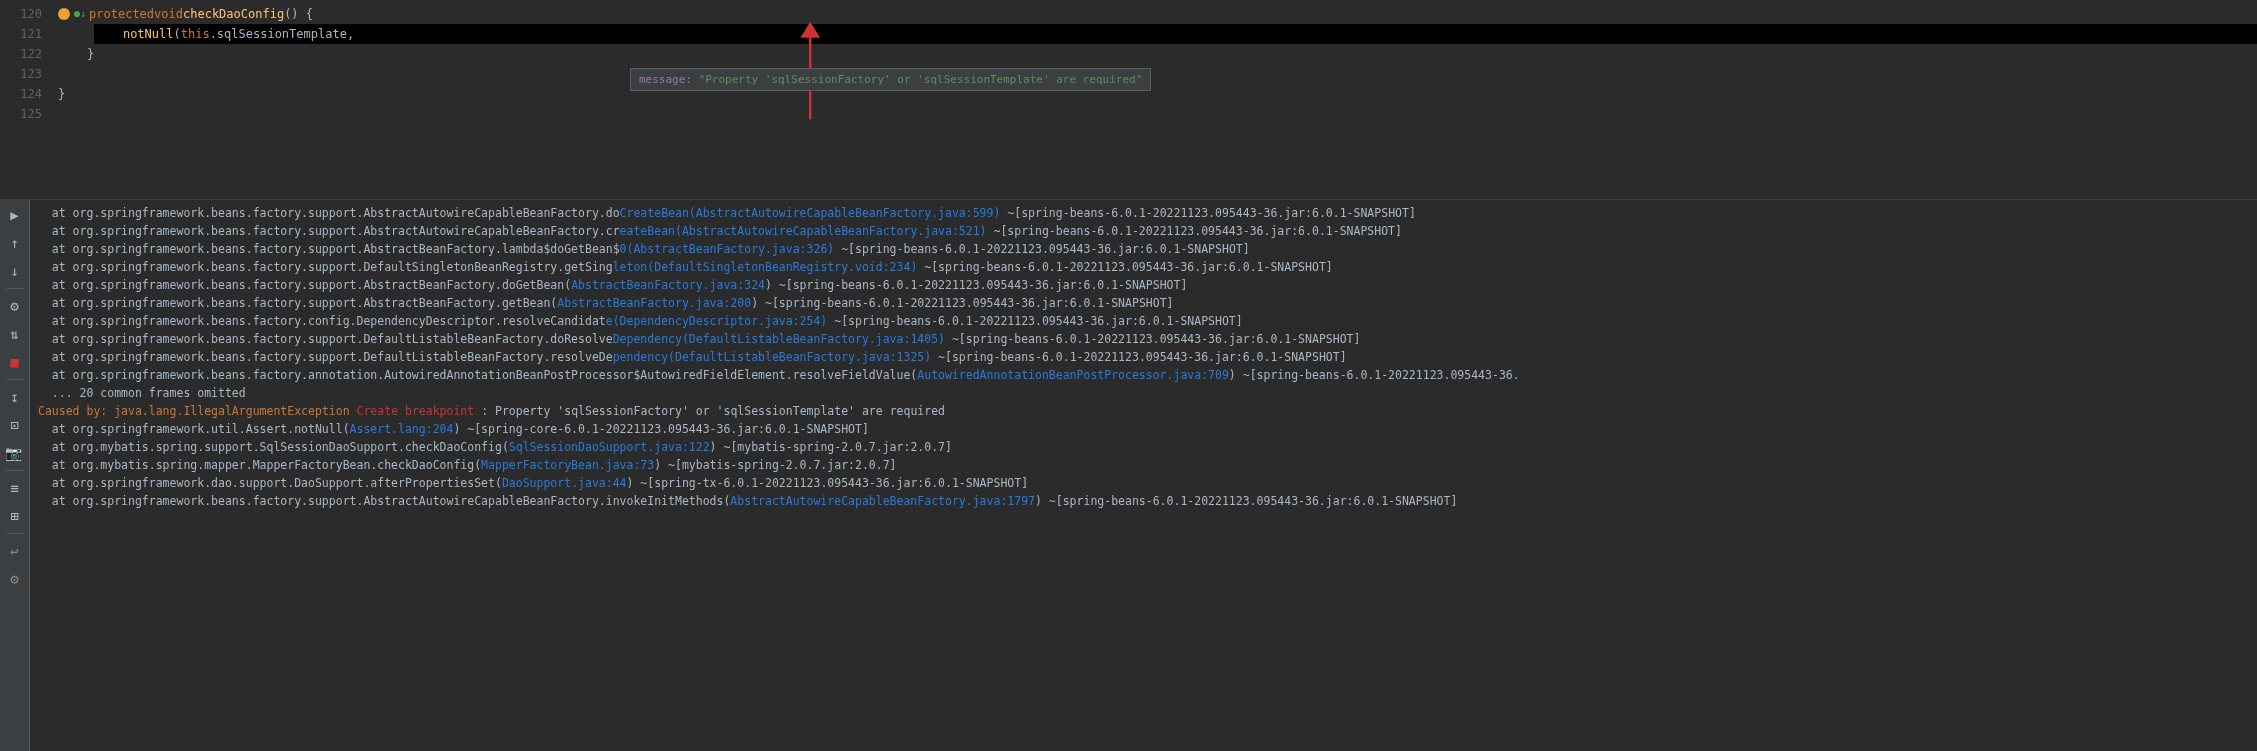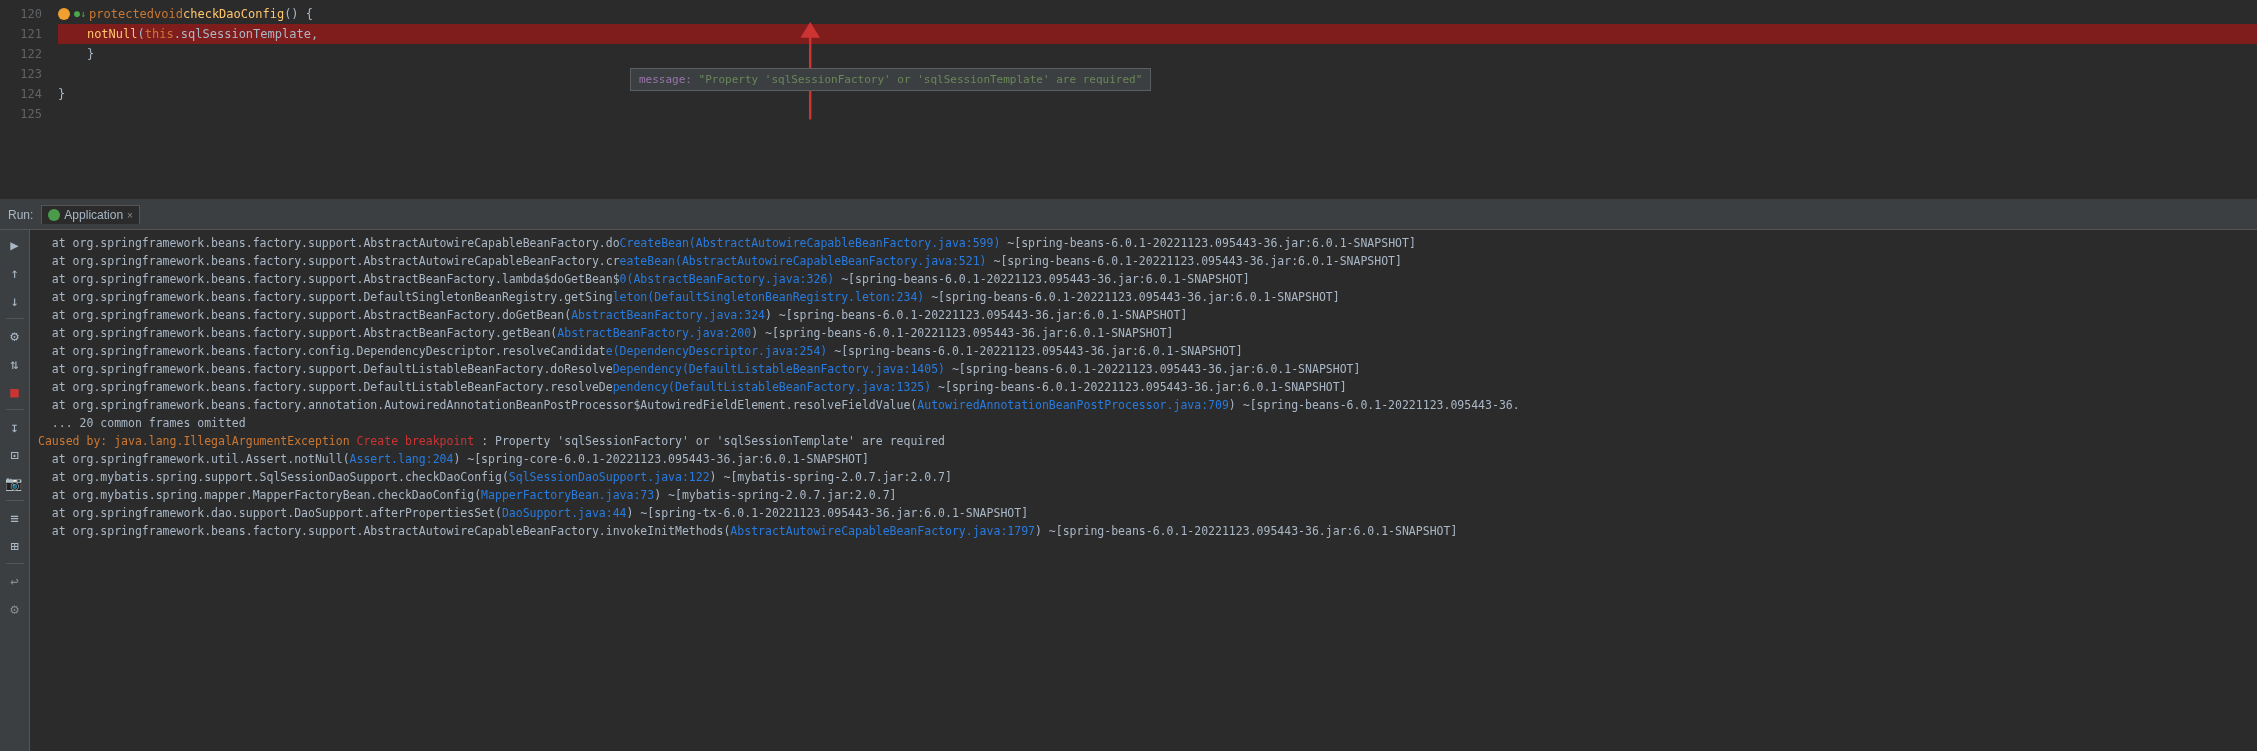--- a/index.html
+++ b/index.html
@@ -53,21 +53,22 @@
 
     .code-line {
       height: 20px;
       line-height: 20px;
       white-space: nowrap;
       display: flex;
       align-items: center;
     }
 
     .code-line.highlighted {
-      background: #7f1d1d;
+      background: #000000;
+      margin-left: 36px;
     }
 
     .kw { color: #cc7832; }
     .fn { color: #ffc66d; }
     .annotation { color: #bbb529; }
     .string { color: #6a8759; }
     .message-key { color: #9876aa; }
 
     .debug-marker {
       display: inline-block;
@@ -290,28 +291,20 @@
         </marker>
       </defs>
 
       <line x1="620" y1="120" x2="620" y2="30" stroke="#cc3333" stroke-width="2" marker-end="url(#arrowhead)"></line>
     </svg>
   </div>
 </div>
 
 <div class="run-panel">
 
-  <div class="run-header">
-    <span class="run-label">Run:</span>
-    <div class="run-tab">
-      <span class="tab-icon"></span>
-      <span>Application</span>
-      <span class="close-x">×</span>
-    </div>
-  </div>
 
   <div class="run-body">
 
     <div class="run-toolbar">
       <div class="toolbar-btn" title="Run">▶</div>
       <div class="toolbar-btn">↑</div>
       <div class="toolbar-btn">↓</div>
       <div class="toolbar-divider"></div>
       <div class="toolbar-btn">⚙</div>
       <div class="toolbar-btn">⇅</div>
@@ -333,21 +326,21 @@
       <div class="console-line">
         &nbsp;&nbsp;at org.springframework.beans.factory.support.AbstractAutowireCapableBeanFactory.do<span class="link">CreateBean(AbstractAutowireCapableBeanFactory.java:599)</span> ~[spring-beans-6.0.1-20221123.095443-36.jar:6.0.1-SNAPSHOT]
       </div>
       <div class="console-line">
         &nbsp;&nbsp;at org.springframework.beans.factory.support.AbstractAutowireCapableBeanFactory.cr<span class="link">eateBean(AbstractAutowireCapableBeanFactory.java:521)</span> ~[spring-beans-6.0.1-20221123.095443-36.jar:6.0.1-SNAPSHOT]
       </div>
       <div class="console-line">
         &nbsp;&nbsp;at org.springframework.beans.factory.support.AbstractBeanFactory.lambda$doGetBean$<span class="link">0(AbstractBeanFactory.java:326)</span> ~[spring-beans-6.0.1-20221123.095443-36.jar:6.0.1-SNAPSHOT]
       </div>
       <div class="console-line">
-        &nbsp;&nbsp;at org.springframework.beans.factory.support.DefaultSingletonBeanRegistry.getSing<span class="link">leton(DefaultSingletonBeanRegistry.leton:234)</span> ~[spring-beans-6.0.1-20221123.095443-36.jar:6.0.1-SNAPSHOT]
+        &nbsp;&nbsp;at org.springframework.beans.factory.support.DefaultSingletonBeanRegistry.getSing<span class="link">leton(DefaultSingletonBeanRegistry.void:234)</span> ~[spring-beans-6.0.1-20221123.095443-36.jar:6.0.1-SNAPSHOT]
       </div>
       <div class="console-line">
         &nbsp;&nbsp;at org.springframework.beans.factory.support.AbstractBeanFactory.doGetBean(<span class="link">AbstractBeanFactory.java:324</span>) ~[spring-beans-6.0.1-20221123.095443-36.jar:6.0.1-SNAPSHOT]
       </div>
       <div class="console-line">
         &nbsp;&nbsp;at org.springframework.beans.factory.support.AbstractBeanFactory.getBean(<span class="link">AbstractBeanFactory.java:200</span>) ~[spring-beans-6.0.1-20221123.095443-36.jar:6.0.1-SNAPSHOT]
       </div>
       <div class="console-line">
         &nbsp;&nbsp;at org.springframework.beans.factory.config.DependencyDescriptor.resolveCandidat<span class="link">e(DependencyDescriptor.java:254)</span> ~[spring-beans-6.0.1-20221123.095443-36.jar:6.0.1-SNAPSHOT]
       </div>

